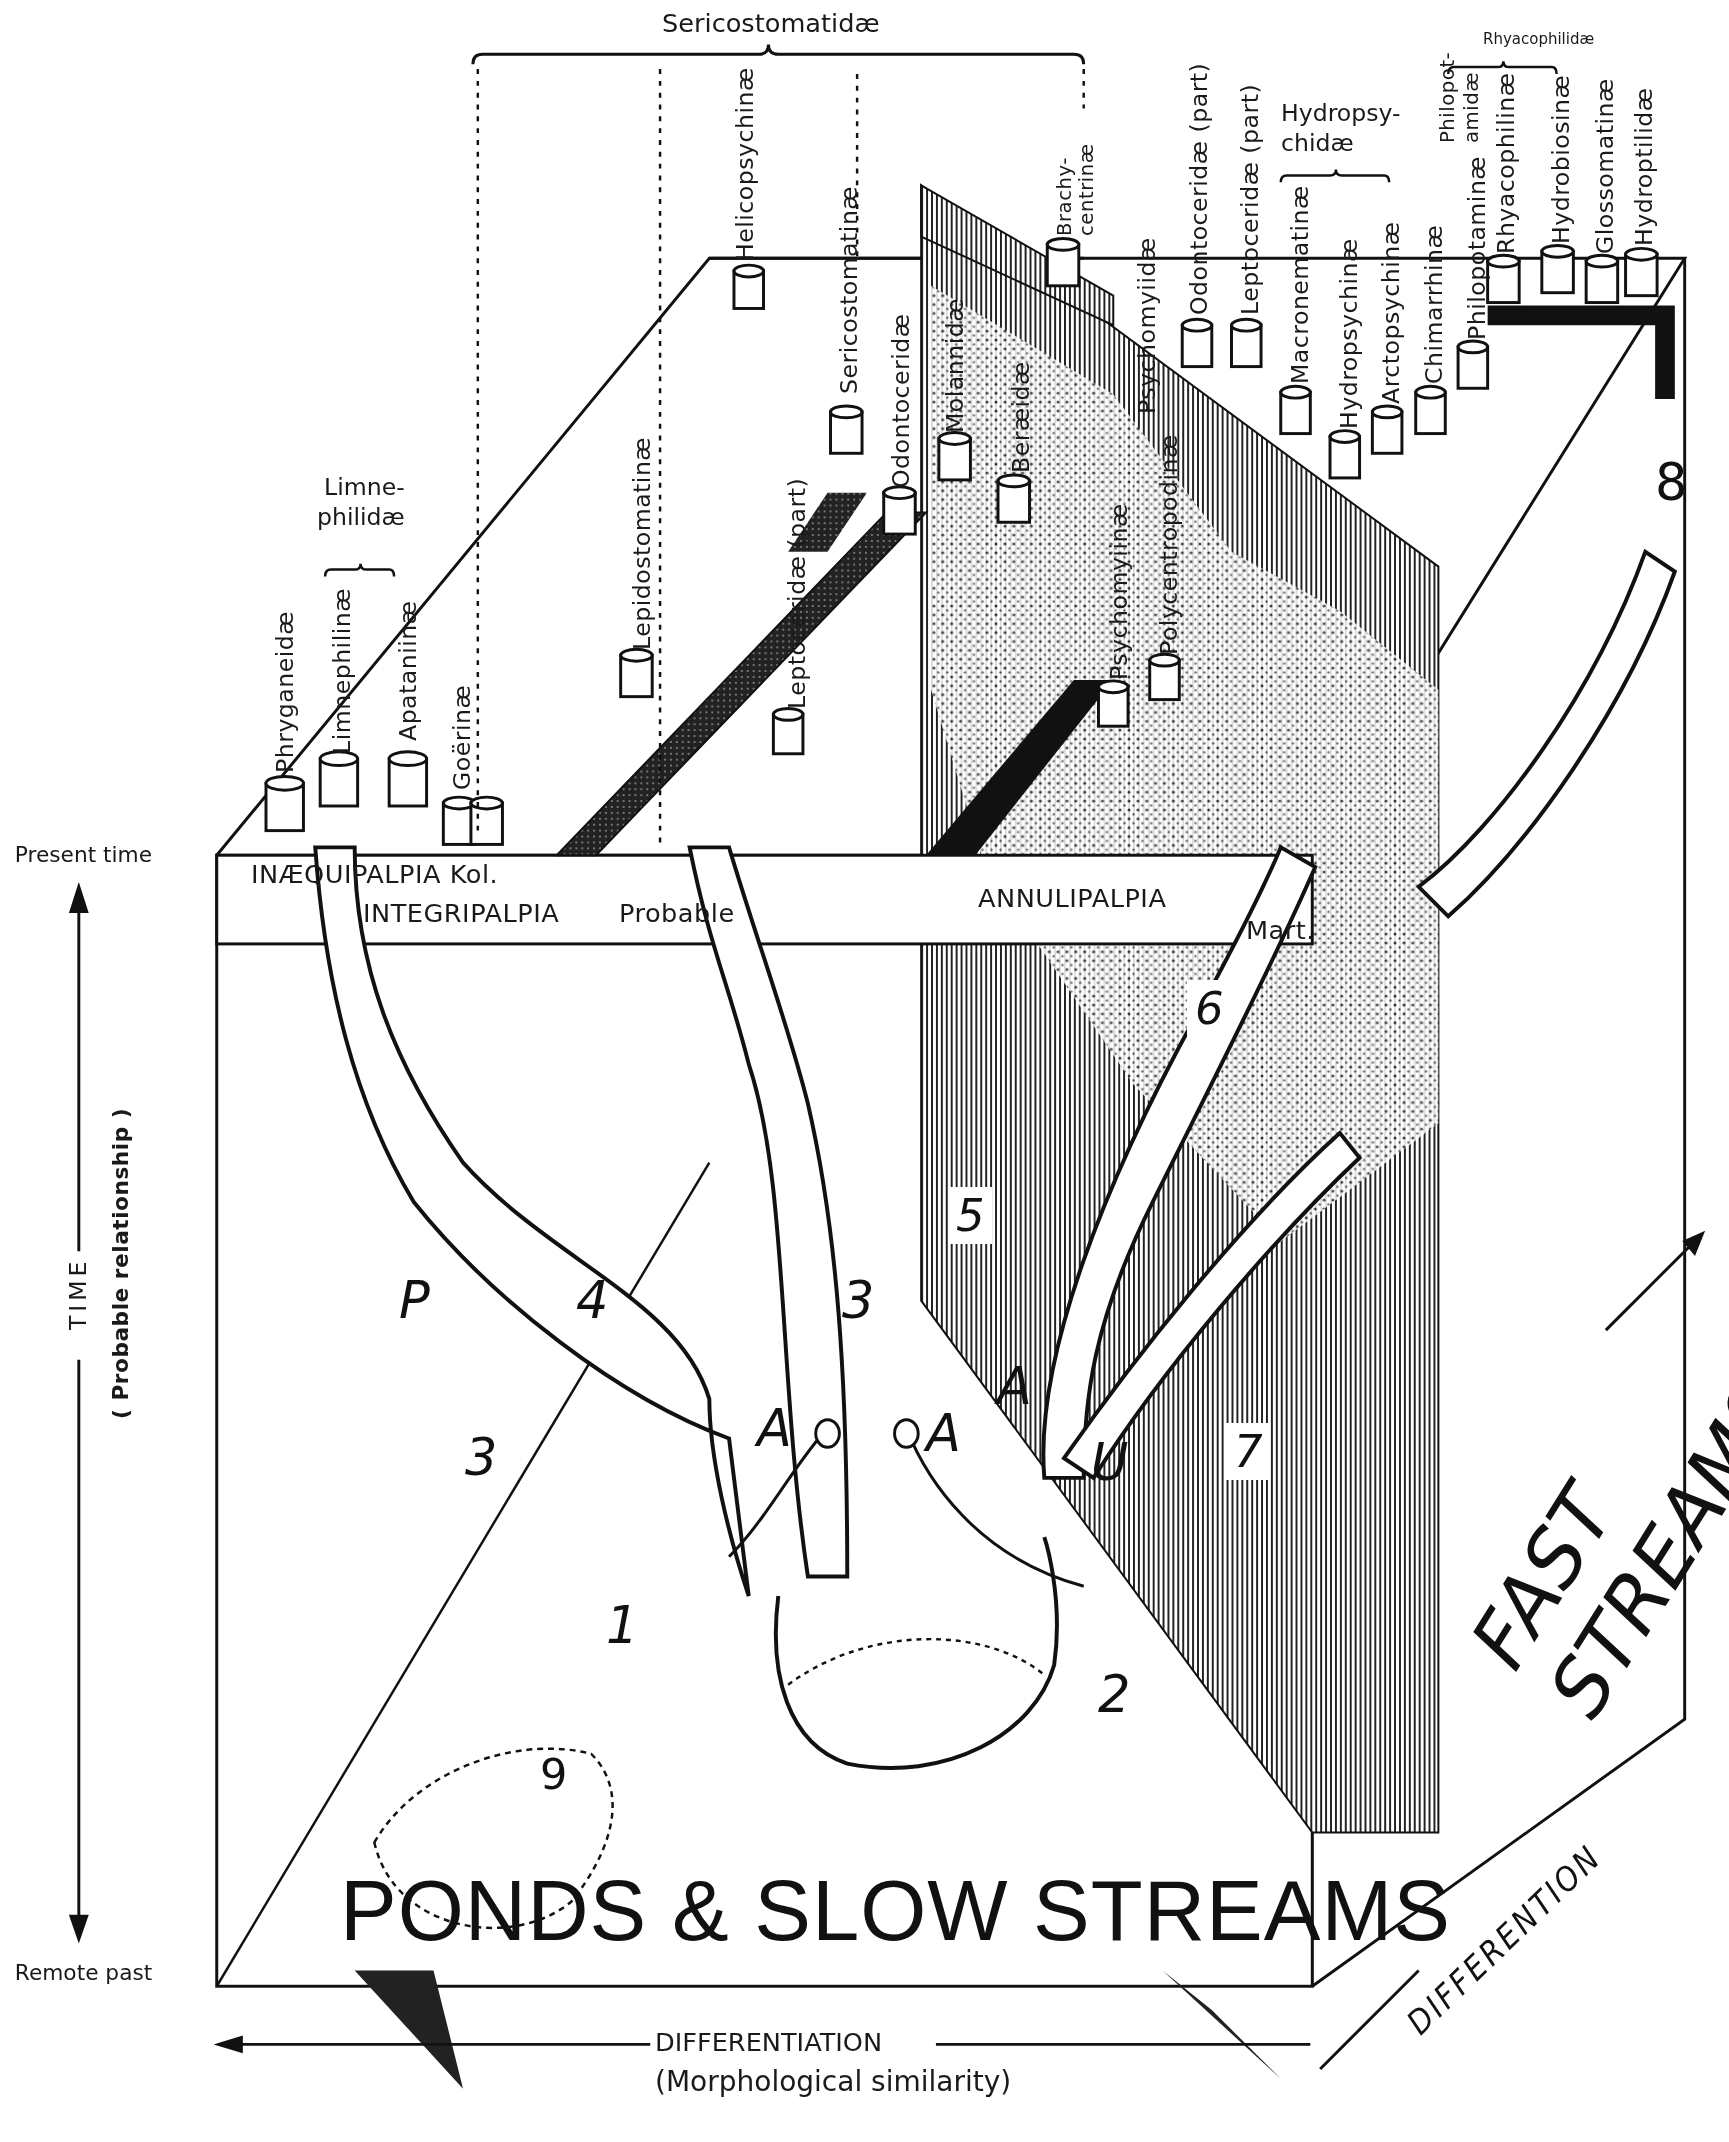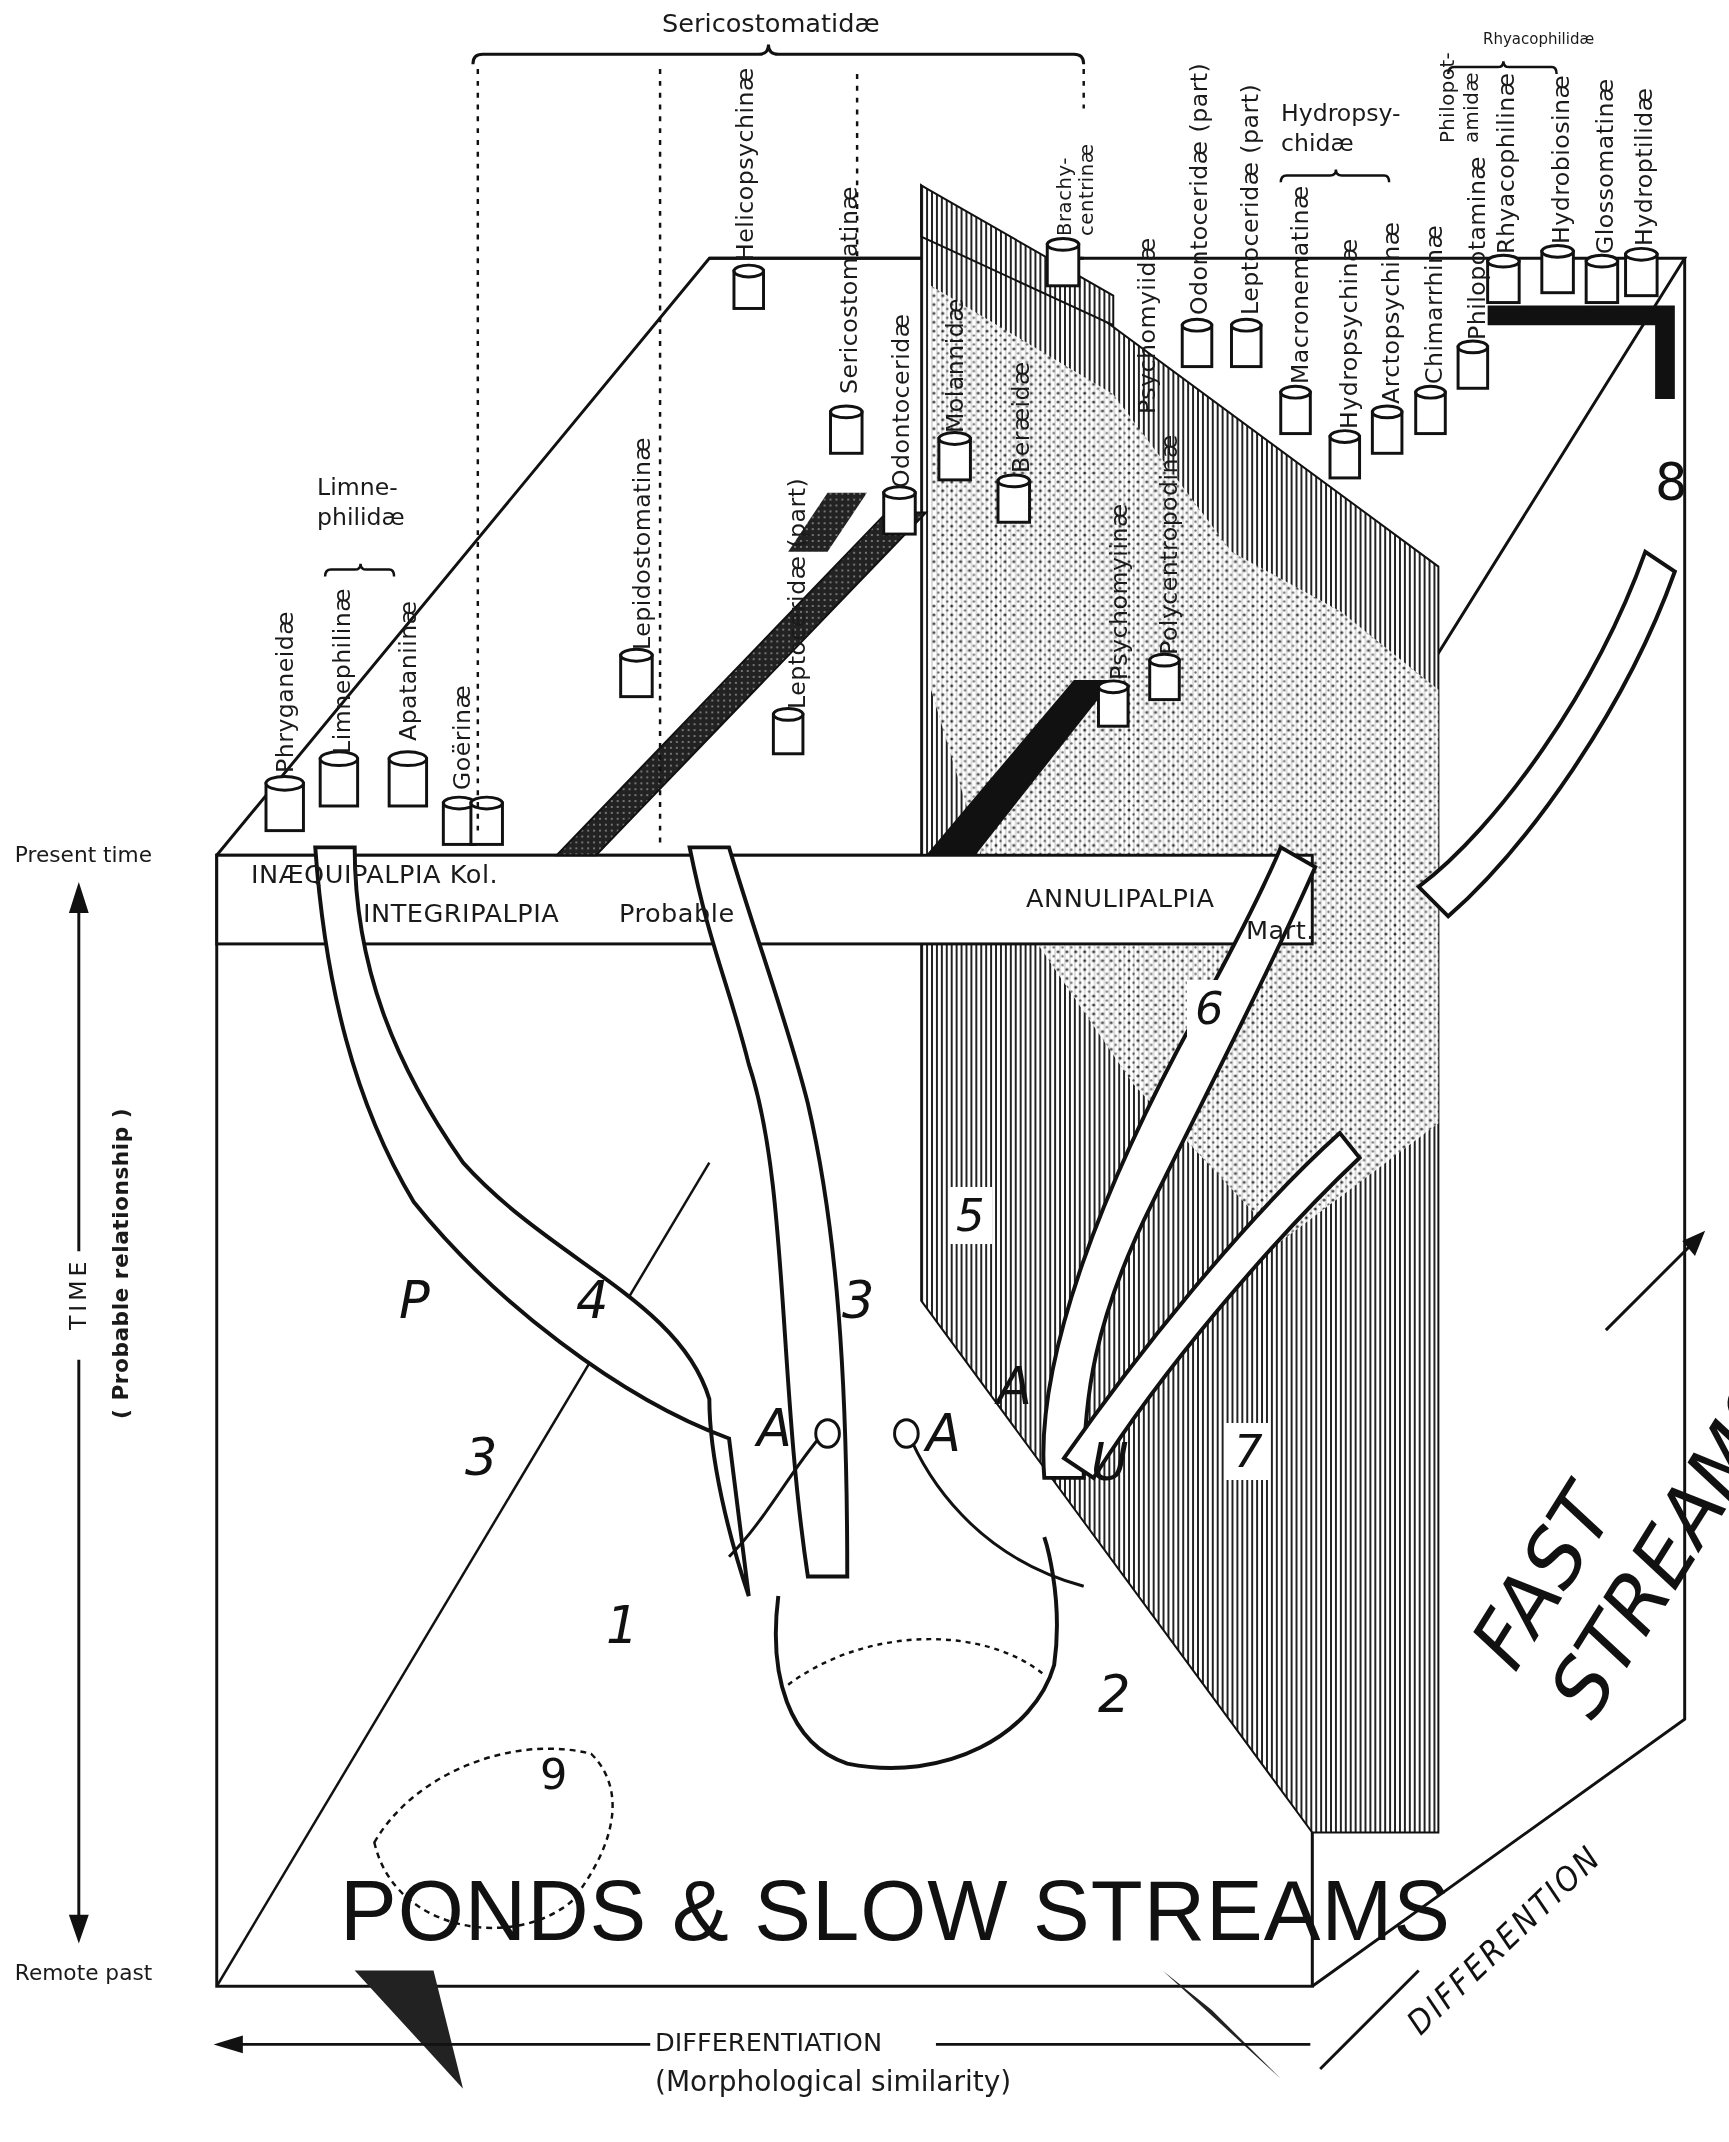--- a/index.html
+++ b/index.html
@@ -223,21 +223,21 @@
   </g>
 
   <g stroke="#111" stroke-width="3" fill="#111">
     <line x1="1340" y1="2100" x2="1440" y2="2000"></line>
     <line x1="1630" y1="1350" x2="1720" y2="1260"></line>
     <polygon points="1728,1252 1710,1260 1720,1272"></polygon>
   </g>
 </svg>
 
 <div class="lbl group" style="left:662px;top:7.9px;">Sericostomatidæ</div>
-<div class="lbl group" style="left:317px;top:473px;white-space:pre;line-height:29.6px;font-size:23.6px;">Limne-
+<div class="lbl group" style="left:317px;top:473px;white-space:pre;line-height:29.6px;font-size:23.6px;text-align:right;">Limne-
 philidæ</div>
 <div class="lbl group" style="left:1281px;top:99px;white-space:pre;line-height:29.6px;font-size:23.6px;">Hydropsy-
 chidæ</div>
 <div class="lbl vert" style="left:1436px;top:143px;white-space:pre;line-height:23.6px;font-size:19.7px;">Philopot-
 amidæ</div>
 <div class="lbl group" style="left:1483px;top:29.6px;font-size:15px;">Rhyacophilidæ</div>
 
 <div class="lbl vert" style="left:271px;top:773px;">Phryganeidæ</div>
 <div class="lbl vert" style="left:328px;top:754px;">Limnephilinæ</div>
 <div class="lbl vert" style="left:394px;top:741px;">Apataniinæ</div>
@@ -262,21 +262,21 @@
 <div class="lbl vert" style="left:1420px;top:384px;">Chimarrhinæ</div>
 <div class="lbl vert" style="left:1463px;top:340px;">Philopotaminæ</div>
 <div class="lbl vert" style="left:1492px;top:254px;">Rhyacophilinæ</div>
 <div class="lbl vert" style="left:1547px;top:244px;">Hydrobiosinæ</div>
 <div class="lbl vert" style="left:1591px;top:254px;">Glossomatinæ</div>
 <div class="lbl vert" style="left:1630px;top:246px;">Hydroptilidæ</div>
 
 <div class="lbl band" style="left:251px;top:859px;">INÆQUIPALPIA  Kol.</div>
 <div class="lbl band" style="left:363px;top:898px;">INTEGRIPALPIA</div>
 <div class="lbl band" style="left:619px;top:898px;">Probable</div>
-<div class="lbl band" style="left:1026px;top:883px;text-align:center;">ANNULIPALPIA</div>
+<div class="lbl band" style="left:978px;top:883px;text-align:center;">ANNULIPALPIA</div>
 <div class="lbl band" style="left:1246px;top:883px;margin-top:32px;">Mart.</div>
 
 <div class="lbl axis" style="left:14.8px;top:842px;">Present time</div>
 <div class="lbl axis" style="left:14.8px;top:1960px;">Remote past</div>
 <div class="lbl vert axis" style="left:64px;top:1330px;font-size:23.6px;font-weight:normal;letter-spacing:3.9px;">TIME</div>
 <div class="lbl vert" style="left:108px;top:1419px;font-size:21.7px;font-weight:bold;">( Probable relationship )</div>
 <div class="lbl" style="left:655px;top:2027px;font-size:25.6px;">DIFFERENTIATION</div>
 <div class="lbl" style="left:655px;top:2065px;font-size:28px;">(Morphological similarity)</div>
 <div class="diffdiag" style="left:1399px;top:2014px;">DIFFERENTION</div>
 

